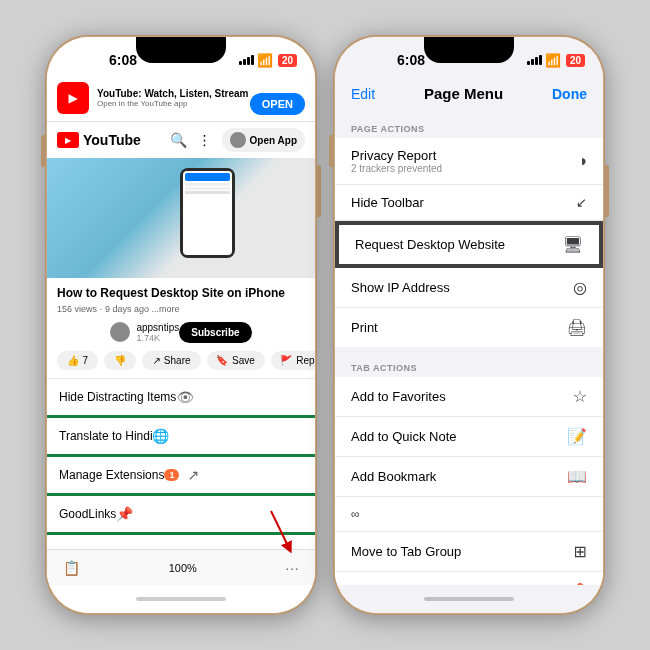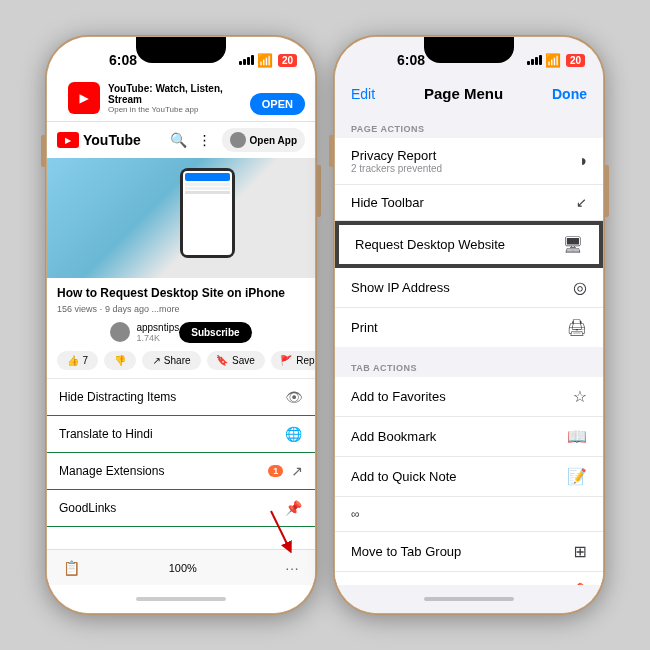--- a/index.html
+++ b/index.html
@@ -108,21 +108,21 @@
     .yt-banner {
       background: #fff;
       border-bottom: 1px solid #e0e0e0;
       padding: 6px 10px;
       display: flex;
       align-items: center;
       justify-content: space-between;
       flex-shrink: 0;
     }
 
-    .yt-banner-left { display: flex; align-items: center; gap: 8px; margin-left: 11px; }
+    .yt-banner-left { display: flex; align-items: center; gap: 8px; }
 
     .yt-app-icon {
       width: 32px;
       height: 32px;
       background: #ff0000;
       border-radius: 6px;
       display: flex;
       align-items: center;
       justify-content: center;
       flex-shrink: 0;
@@ -283,23 +283,22 @@
     .menu-items {
       flex: 1;
       overflow: hidden;
       border-top: 1px solid #e8e8e8;
       margin-top: 4px;
     }
 
     .menu-item {
       display: flex;
       align-items: center;
-      justify-content: space-between;
       padding: 10px 12px;
-      border-bottom: 1px solid #15803d;
+      border-bottom: 3px solid #15803d;
     }
 
     .menu-item-text { font-size: 12px; color: #000; }
     .menu-item-icon { font-size: 14px; color: #666; }
     .menu-item-badge {
       background: #ff6b35;
       color: #fff;
       font-size: 9px;
       font-weight: 700;
       border-radius: 8px;
@@ -631,26 +630,26 @@
           </div>
 
           <div class="pm-section">
             <div class="pm-section-label">TAB ACTIONS</div>
             <div class="pm-list">
               <div class="pm-row">
                 <span class="pm-row-text">Add to Favorites</span>
                 <span class="pm-row-icon">☆</span>
               </div>
               <div class="pm-row">
+                <span class="pm-row-text">Add to Quick Note</span>
+                <span class="pm-row-icon">📝</span>
+              </div>
+              <div class="pm-row">
                 <span class="pm-row-text">Add Bookmark</span>
                 <span class="pm-row-icon">📖</span>
-              </div>
-              <div class="pm-row">
-                <span class="pm-row-text">Add to Quick Note</span>
-                <span class="pm-row-icon">📝</span>
               </div>
               <div class="pm-row">
                 <span class="pm-row-icon" style="font-size:12px;">∞</span>
               </div>
               <div class="pm-row">
                 <span class="pm-row-text">Move to Tab Group</span>
                 <span class="pm-row-icon">⊞</span>
               </div>
               <div class="pm-row">
                 <span class="pm-row-text">Pin Tab</span>

